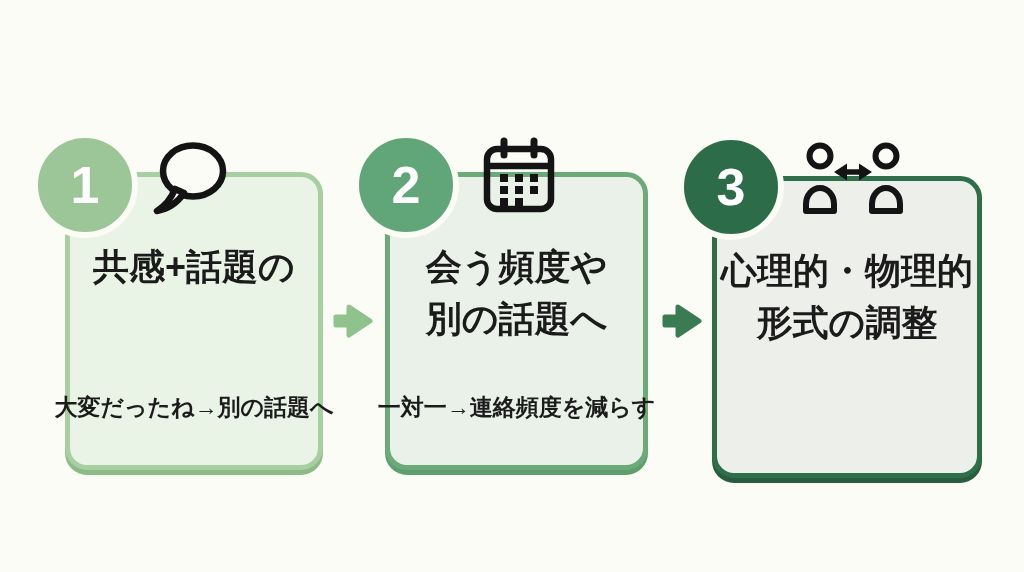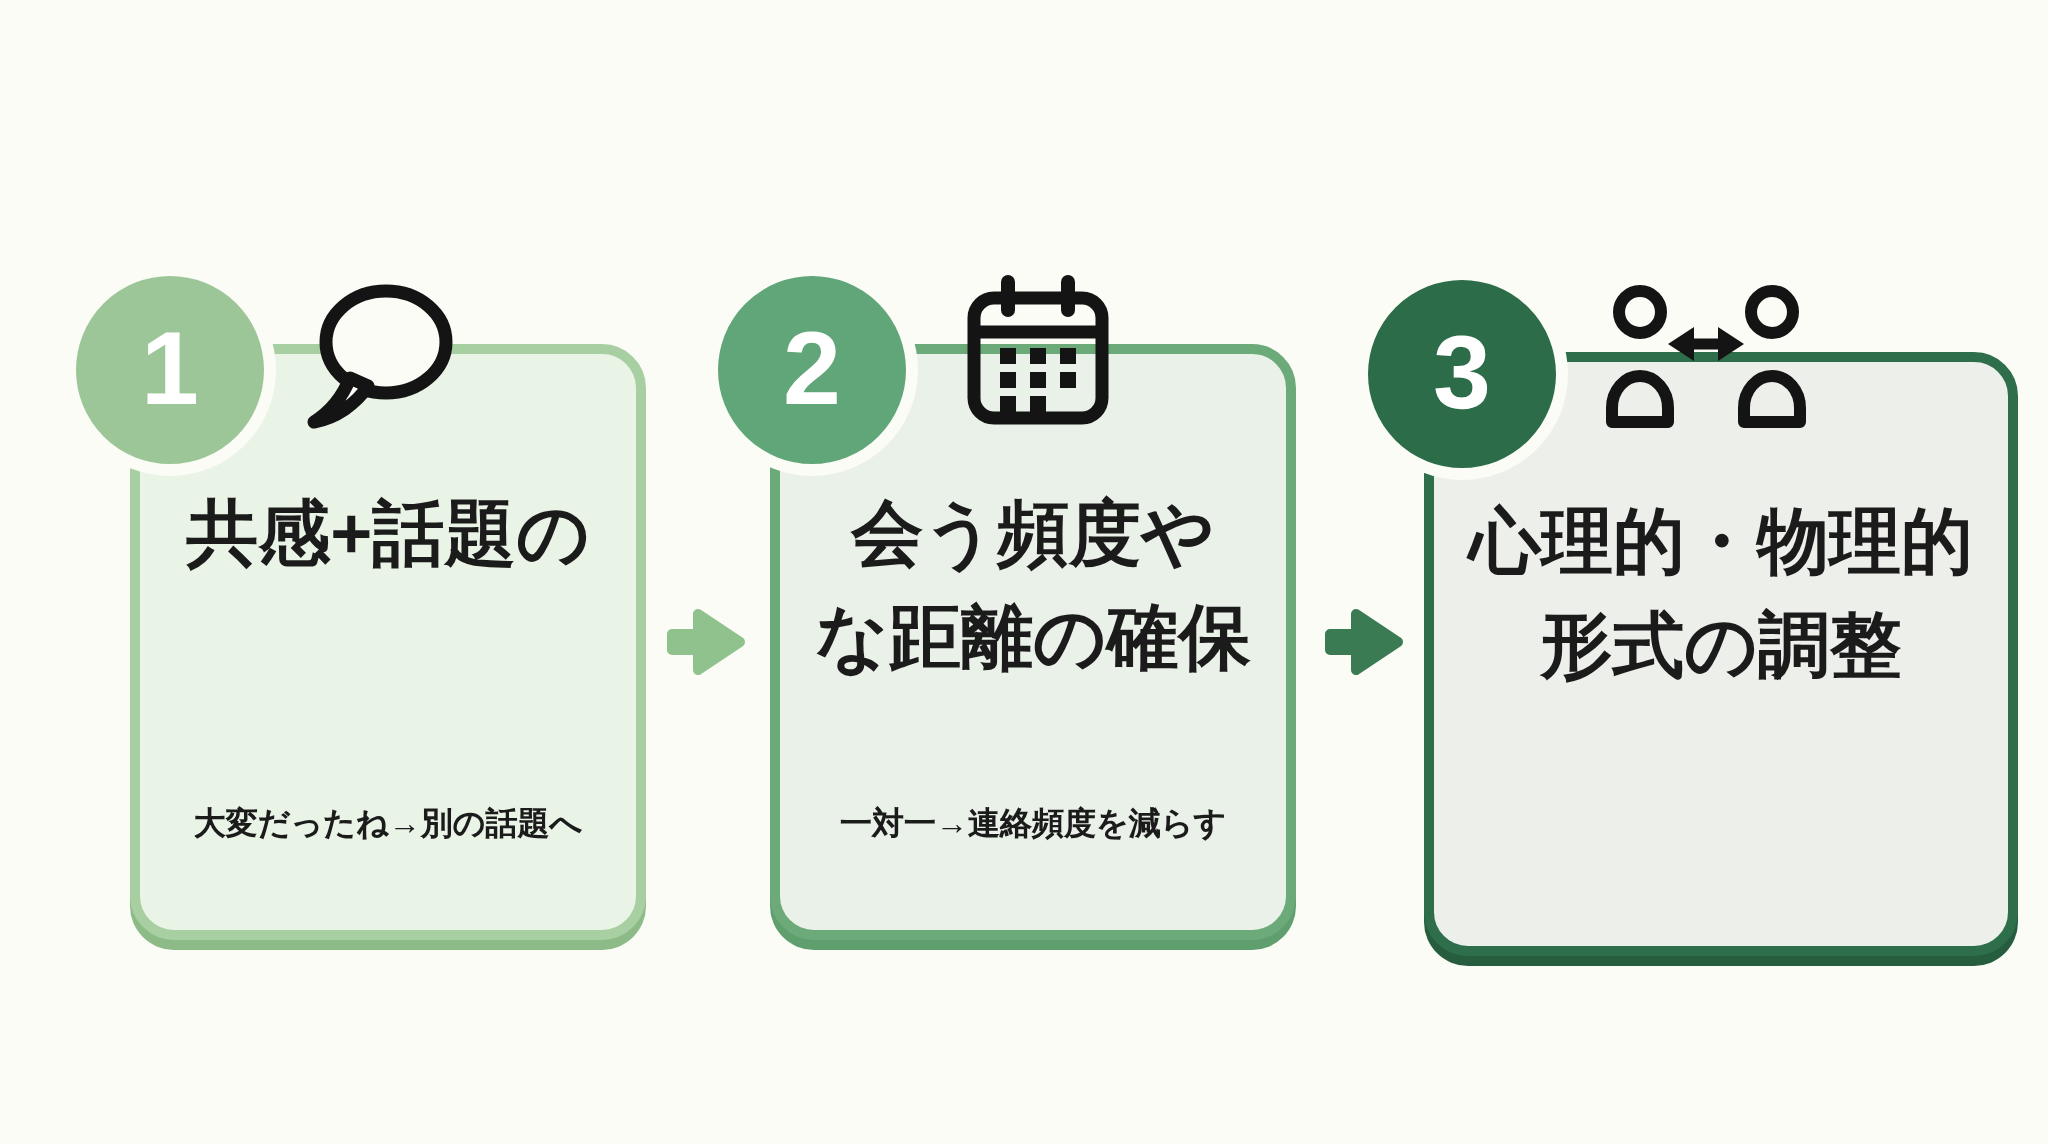--- a/index.html
+++ b/index.html
@@ -18,33 +18,33 @@
     border-style: solid;
     border-width: 5px;
     border-radius: 22px;
     box-shadow: 0 5px 0 0 var(--edge);
     display: flex;
     flex-direction: column;
     align-items: center;
   }
   .card-1 { left: 65px;  top: 172px; width: 258px; height: 298px; }
   .card-2 { left: 385px; top: 172px; width: 263px; height: 298px; justify-content: space-between; }
-  .card-3 { left: 712px; top: 176px; width: 297px; height: 302px; }
+  .card-3 { left: 712px; top: 176px; width: 270px; height: 302px; }
   .card-title {
     margin-top: 64px;
     font-size: 36px;
     font-weight: 700;
     line-height: 1.45;
     text-align: center;
     white-space: nowrap;
   }
   .card-subtitle {
     margin-top: auto;
     margin-bottom: 42px;
-    font-size: 16px;
+    font-size: 23px;
     font-weight: 700;
     text-align: center;
     white-space: nowrap;
   }
   .num-circle {
     position: absolute;
     width: 94px;
     height: 94px;
     border-radius: 50%;
     box-sizing: content-box;
@@ -90,21 +90,21 @@
 
   <span class="arrow arrow-1" style="color: rgb(143, 194, 141);">
     <svg width="46" height="44" viewBox="0 0 46 44">
       <path d="M6 18 h13 v-10 l21 14 -21 14 v-10 h-13 z" fill="currentColor" stroke="currentColor" stroke-width="5" stroke-linejoin="round"></path>
     </svg>
   </span>
 
   <div class="card card-2" style="background-color: rgb(233, 241, 232); border-color: rgb(108, 171, 121); --edge: #5f9e6d;">
     <div class="card-title">
       <span>会う頻度や</span><br>
-      <span>な距離の確保</span>
+      <span>別の話題へ</span>
     </div>
     <div class="card-subtitle">一対一→連絡頻度を減らす</div>
   </div>
   <div class="num-circle circle-2" style="background-color: rgb(96, 166, 120); border: 6px solid rgb(252, 252, 246);">
     <span>2</span>
   </div>
   <span class="icon icon-calendar" style="color: rgb(20, 20, 20);">
     <svg width="80" height="82" viewBox="0 0 80 82">
       <rect x="8" y="14" width="64" height="60" rx="10" fill="none" stroke="currentColor" stroke-width="6.5"></rect>
       <line x1="10" y1="31" x2="70" y2="31" stroke="currentColor" stroke-width="6.5"></line>

